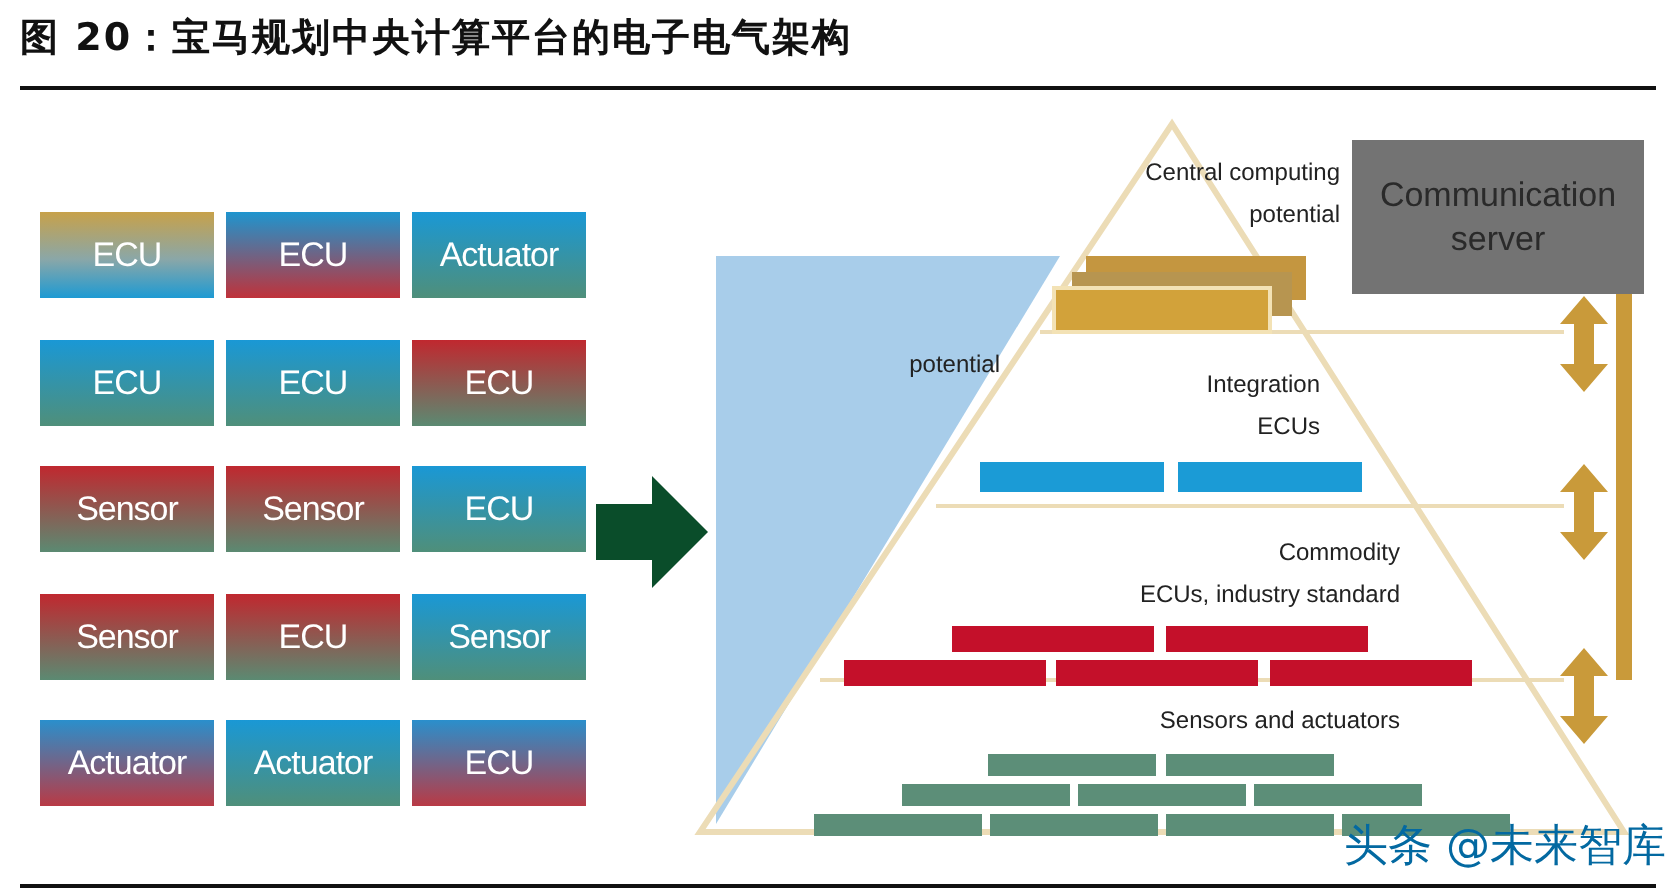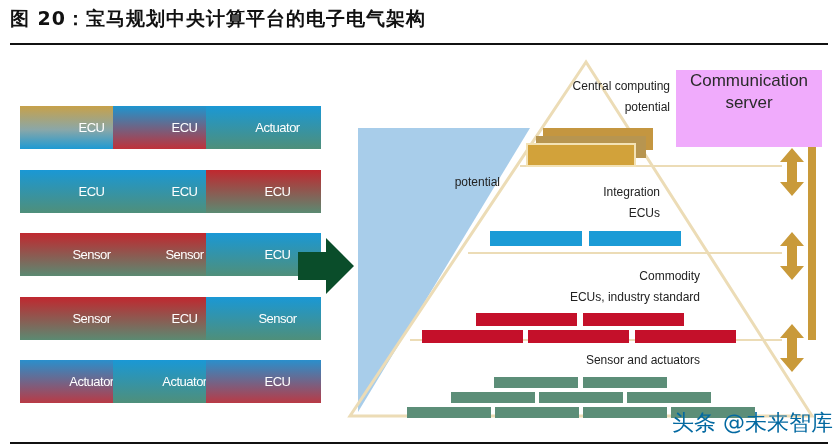--- a/index.html
+++ b/index.html
@@ -3,41 +3,41 @@
 <meta charset="utf-8">
 <style>
   html, body { margin: 0; padding: 0; background: #ffffff; }
   body { width: 838px; height: 446px; position: relative; overflow: hidden;
          font-family: "Liberation Sans", "DejaVu Sans", sans-serif; }
   .title { position: absolute; left: 10px; top: 6px; font-size: 19px; font-weight: bold;
            color: #111; font-family: "DejaVu Sans", sans-serif; letter-spacing: 1px; }
   .rule-top { position: absolute; left: 10px; top: 43px; width: 818px; height: 2px; background: #111; }
   .rule-bottom { position: absolute; left: 10px; top: 442px; width: 818px; height: 2px; background: #111; }
 
-  .tile { position: absolute; width: 87px; height: 43px; color: #fff; font-size: 13px;
+  .tile { position: absolute; width: 87px; height: 43px; color: #fff; font-size: 17px;
           display: flex; align-items: center; justify-content: center; letter-spacing: -0.5px;
-          font-family: "Liberation Sans", sans-serif; padding-left: 28px; }
+          font-family: "Liberation Sans", sans-serif; }
   .g-gold-blue { background: linear-gradient(#c7a14a, #8aa7a8 55%, #1d9ad3); }
   .g-blue-red  { background: linear-gradient(#1e95cf, #c0323a); }
   .g-blue-green{ background: linear-gradient(#1a98d5, #4f8f7a); }
   .g-red-green { background: linear-gradient(#c0282f, #5b8a72); }
   .g-blue-red2 { background: linear-gradient(#2a8fcc, #b93a45); }
 
   .arrow { position: absolute; left: 298px; top: 238px; }
 
   .tri-blue { position: absolute; left: 0; top: 0; }
   .lbl { position: absolute; color: #222; font-size: 12px; text-align: right; line-height: 21px;
          font-family: "Liberation Sans", sans-serif; }
   .brick { position: absolute; height: 13px; }
   .red { background: #c4102a; }
   .green { background: #5c8e78; }
   .blue { background: #1b9bd6; }
 
-  .comm { position: absolute; left: 676px; top: 70px; width: 146px; height: 77px; background: #f0abfc;
-          color: #2a2a2a; font-size: 17px; text-align: center; display: flex; 
+  .comm { position: absolute; left: 676px; top: 70px; width: 146px; height: 77px; background: #737373;
+          color: #2a2a2a; font-size: 17px; text-align: center; display: flex; align-items: center;
           justify-content: center; line-height: 22px; }
   .watermark { position: absolute; left: 672px; top: 408px; font-size: 22px; color: #0369a1;
                font-family: "DejaVu Sans", sans-serif; }
 </style>
 </head>
 <body>
 
 <div class="title">图 20：宝马规划中央计算平台的电子电气架构</div>
 <div class="rule-top"></div>
 
@@ -102,21 +102,21 @@
   <div>potential</div>
 </div>
 <div class="lbl" style="left:500px;top:182px;width:160px">
   <div>Integration</div>
   <div>ECUs</div>
 </div>
 <div class="lbl" style="left:460px;top:266px;width:240px">
   <div>Commodity</div>
   <div>ECUs, industry standard</div>
 </div>
-<div class="lbl" style="left:460px;top:350px;width:240px">Sensor and actuators</div>
+<div class="lbl" style="left:460px;top:350px;width:240px">Sensors and actuators</div>
 
 <div class="brick blue" style="left:490px;top:231px;width:92px;height:15px"></div>
 <div class="brick blue" style="left:589px;top:231px;width:92px;height:15px"></div>
 
 <div class="brick red" style="left:476px;top:313px;width:101px"></div>
 <div class="brick red" style="left:583px;top:313px;width:101px"></div>
 <div class="brick red" style="left:422px;top:330px;width:101px"></div>
 <div class="brick red" style="left:528px;top:330px;width:101px"></div>
 <div class="brick red" style="left:635px;top:330px;width:101px"></div>
 

